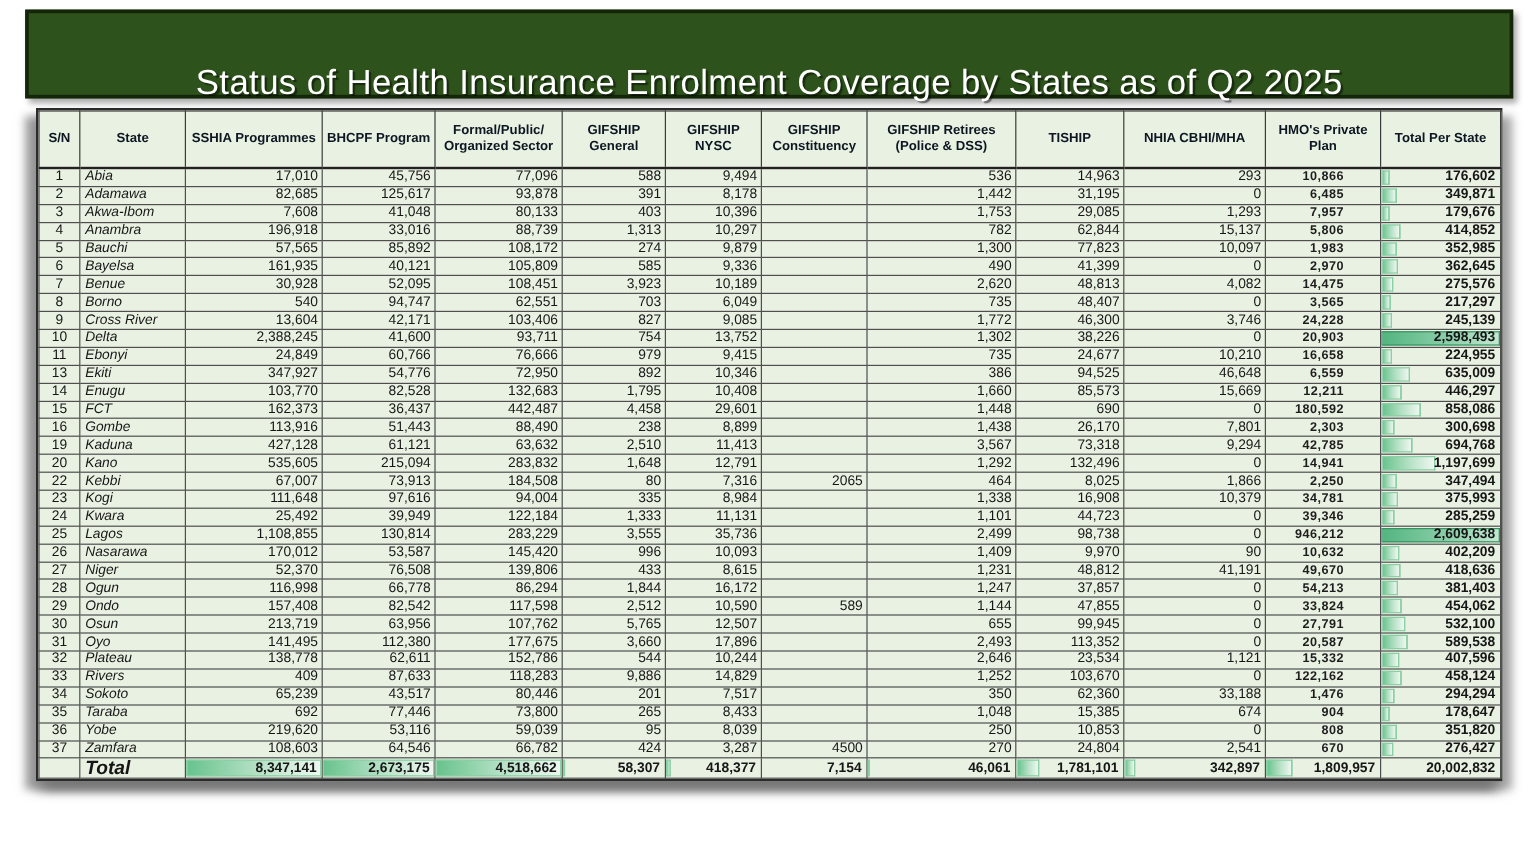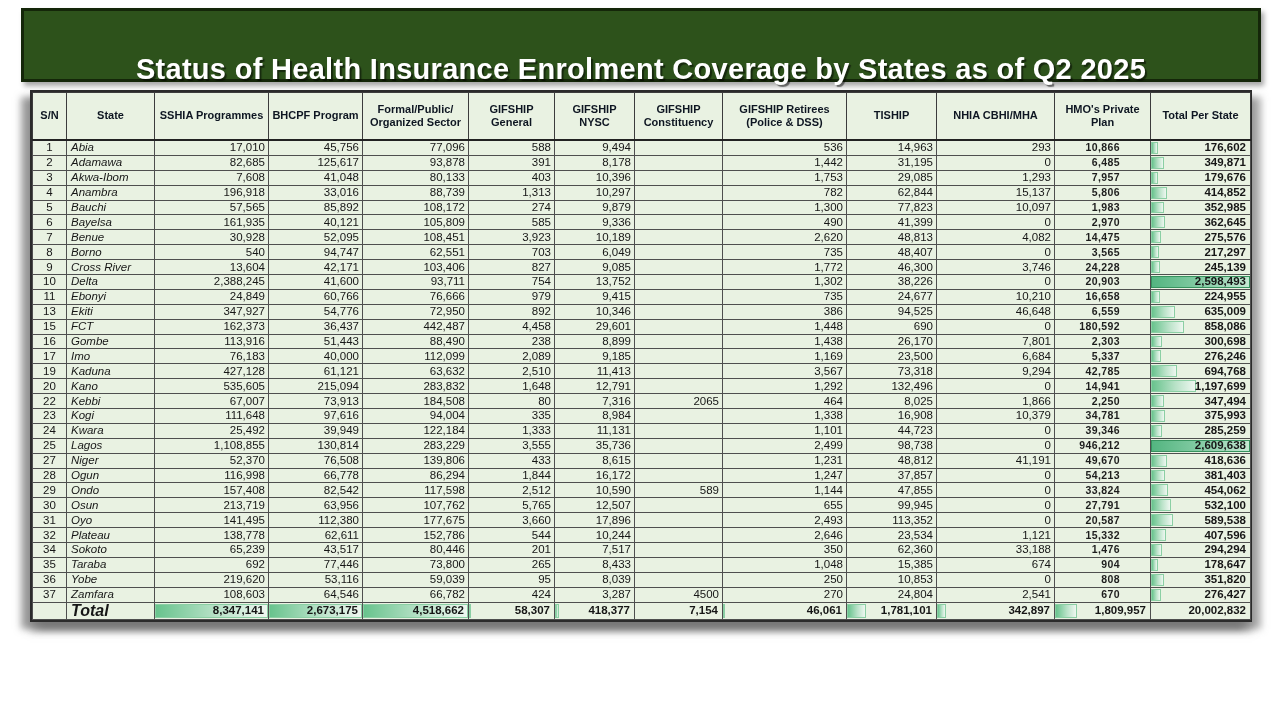--- a/index.html
+++ b/index.html
@@ -7,21 +7,21 @@
     width:1280px;height:720px;background:#ffffff;overflow:hidden;position:relative;
     font-family:"Liberation Sans","DejaVu Sans",sans-serif;
   }
   .title-box{
     position:absolute;left:21px;top:8px;width:1234px;height:68px;
     background:#2d521b;border:3px solid #142609;
     display:flex;align-items:center;justify-content:center;
     box-shadow:3px 4px 5px rgba(0,0,0,0.35);
   }
   .title-text{
-    color:#ffffff;font-weight:bold;font-size:29px;letter-spacing:0.3px;
+    color:#ffffff;font-weight:normal;font-size:29px;letter-spacing:0.3px;
     text-shadow:2px 2px 1px rgba(0,0,0,0.5);white-space:nowrap;margin-top:48px;
   }
   .table-wrap{
     position:absolute;left:30px;top:90px;width:1218px;
     border:2px solid #2b2b2b;background:#e9f2e2;
     box-shadow:-9px 7px 7px rgba(110,110,110,0.65),9px 7px 7px rgba(110,110,110,0.55),0 9px 8px rgba(110,110,110,0.6);
   }
   table{border-collapse:collapse;table-layout:fixed;width:100%;background:#e9f2e2;}
   col.c-sn{width:34px}  col.c-state{width:88px}  col.c-sshia{width:114px}
   col.c-bhcpf{width:94px} col.c-formal{width:106px} col.c-gen{width:86px}
@@ -273,20 +273,35 @@
           <td class="num">892</td>
           <td class="num">10,346</td>
           <td class="num"></td>
           <td class="num">386</td>
           <td class="num">94,525</td>
           <td class="num">46,648</td>
           <td class="num hmo">6,559</td>
           <td class="num total-cell"><div class="dbar" style="width: 24.3%;"></div><span>635,009</span></td>
         </tr>
         <tr>
+          <td class="sn">14</td>
+          <td class="state">Enugu</td>
+          <td class="num">103,770</td>
+          <td class="num">82,528</td>
+          <td class="num">132,683</td>
+          <td class="num">1,795</td>
+          <td class="num">10,408</td>
+          <td class="num"></td>
+          <td class="num">1,660</td>
+          <td class="num">85,573</td>
+          <td class="num">15,669</td>
+          <td class="num hmo">12,211</td>
+          <td class="num total-cell"><div class="dbar" style="width: 17.1%;"></div><span>446,297</span></td>
+        </tr>
+        <tr>
           <td class="sn">15</td>
           <td class="state">FCT</td>
           <td class="num">162,373</td>
           <td class="num">36,437</td>
           <td class="num">442,487</td>
           <td class="num">4,458</td>
           <td class="num">29,601</td>
           <td class="num"></td>
           <td class="num">1,448</td>
           <td class="num">690</td>
@@ -301,35 +316,20 @@
           <td class="num">51,443</td>
           <td class="num">88,490</td>
           <td class="num">238</td>
           <td class="num">8,899</td>
           <td class="num"></td>
           <td class="num">1,438</td>
           <td class="num">26,170</td>
           <td class="num">7,801</td>
           <td class="num hmo">2,303</td>
           <td class="num total-cell"><div class="dbar" style="width: 11.5%;"></div><span>300,698</span></td>
-        </tr>
-        <tr>
-          <td class="sn">17</td>
-          <td class="state">Imo</td>
-          <td class="num">76,183</td>
-          <td class="num">40,000</td>
-          <td class="num">112,099</td>
-          <td class="num">2,089</td>
-          <td class="num">9,185</td>
-          <td class="num"></td>
-          <td class="num">1,169</td>
-          <td class="num">23,500</td>
-          <td class="num">6,684</td>
-          <td class="num hmo">5,337</td>
-          <td class="num total-cell"><div class="dbar" style="width: 10.6%;"></div><span>276,246</span></td>
         </tr>
         <tr>
           <td class="sn">19</td>
           <td class="state">Kaduna</td>
           <td class="num">427,128</td>
           <td class="num">61,121</td>
           <td class="num">63,632</td>
           <td class="num">2,510</td>
           <td class="num">11,413</td>
           <td class="num"></td>
@@ -408,20 +408,35 @@
           <td class="num">3,555</td>
           <td class="num">35,736</td>
           <td class="num"></td>
           <td class="num">2,499</td>
           <td class="num">98,738</td>
           <td class="num">0</td>
           <td class="num hmo">946,212</td>
           <td class="num total-cell"><div class="dbar hl" style="width: 100%;"></div><span>2,609,638</span></td>
         </tr>
         <tr>
+          <td class="sn">26</td>
+          <td class="state">Nasarawa</td>
+          <td class="num">170,012</td>
+          <td class="num">53,587</td>
+          <td class="num">145,420</td>
+          <td class="num">996</td>
+          <td class="num">10,093</td>
+          <td class="num"></td>
+          <td class="num">1,409</td>
+          <td class="num">9,970</td>
+          <td class="num">90</td>
+          <td class="num hmo">10,632</td>
+          <td class="num total-cell"><div class="dbar" style="width: 15.4%;"></div><span>402,209</span></td>
+        </tr>
+        <tr>
           <td class="sn">27</td>
           <td class="state">Niger</td>
           <td class="num">52,370</td>
           <td class="num">76,508</td>
           <td class="num">139,806</td>
           <td class="num">433</td>
           <td class="num">8,615</td>
           <td class="num"></td>
           <td class="num">1,231</td>
           <td class="num">48,812</td>
@@ -496,20 +511,35 @@
           <td class="num">62,611</td>
           <td class="num">152,786</td>
           <td class="num">544</td>
           <td class="num">10,244</td>
           <td class="num"></td>
           <td class="num">2,646</td>
           <td class="num">23,534</td>
           <td class="num">1,121</td>
           <td class="num hmo">15,332</td>
           <td class="num total-cell"><div class="dbar" style="width: 15.6%;"></div><span>407,596</span></td>
+        </tr>
+        <tr>
+          <td class="sn">33</td>
+          <td class="state">Rivers</td>
+          <td class="num">409</td>
+          <td class="num">87,633</td>
+          <td class="num">118,283</td>
+          <td class="num">9,886</td>
+          <td class="num">14,829</td>
+          <td class="num"></td>
+          <td class="num">1,252</td>
+          <td class="num">103,670</td>
+          <td class="num">0</td>
+          <td class="num hmo">122,162</td>
+          <td class="num total-cell"><div class="dbar" style="width: 17.6%;"></div><span>458,124</span></td>
         </tr>
         <tr>
           <td class="sn">34</td>
           <td class="state">Sokoto</td>
           <td class="num">65,239</td>
           <td class="num">43,517</td>
           <td class="num">80,446</td>
           <td class="num">201</td>
           <td class="num">7,517</td>
           <td class="num"></td>

